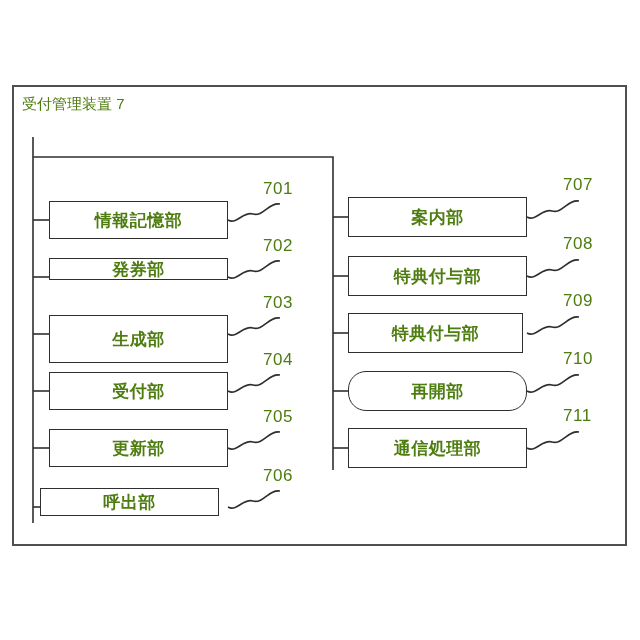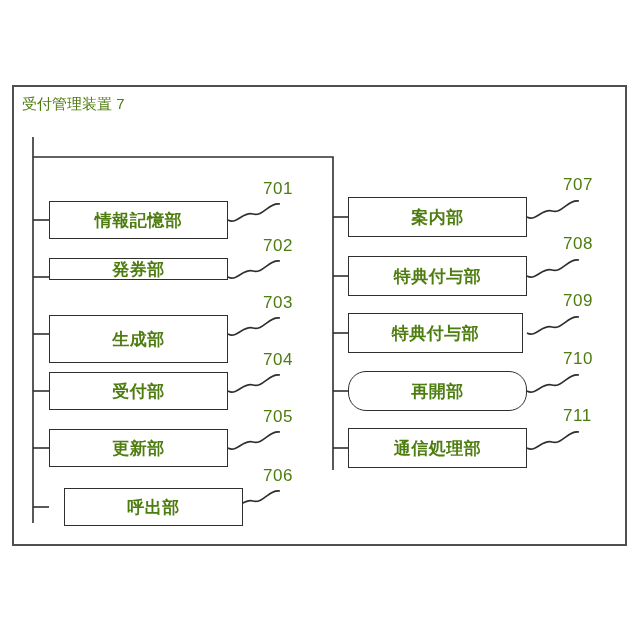--- a/index.html
+++ b/index.html
@@ -95,21 +95,21 @@
       </div>
       <div class="ref-num" style="left: 263px; top: 294px;">703</div>
       <div class="unit-box" style="left: 49px; top: 372px; width: 179px; height: 38px;">
         <span>受付部</span>
       </div>
       <div class="ref-num" style="left: 263px; top: 351px;">704</div>
       <div class="unit-box" style="left: 49px; top: 429px; width: 179px; height: 38px;">
         <span>更新部</span>
       </div>
       <div class="ref-num" style="left: 263px; top: 408px;">705</div>
-      <div class="unit-box" style="left: 64px; top: 488px; width: 179px; height: 38px;">
+      <div class="unit-box" style="left: 40px; top: 488px; width: 179px; height: 28px;">
         <span>呼出部</span>
       </div>
       <div class="ref-num" style="left: 263px; top: 467px;">706</div>
       <div class="unit-box" style="left: 348px; top: 197px; width: 179px; height: 40px;">
         <span>案内部</span>
       </div>
       <div class="ref-num" style="left: 563px; top: 176px;">707</div>
       <div class="unit-box" style="left: 348px; top: 256px; width: 179px; height: 40px;">
         <span>特典付与部</span>
       </div>

